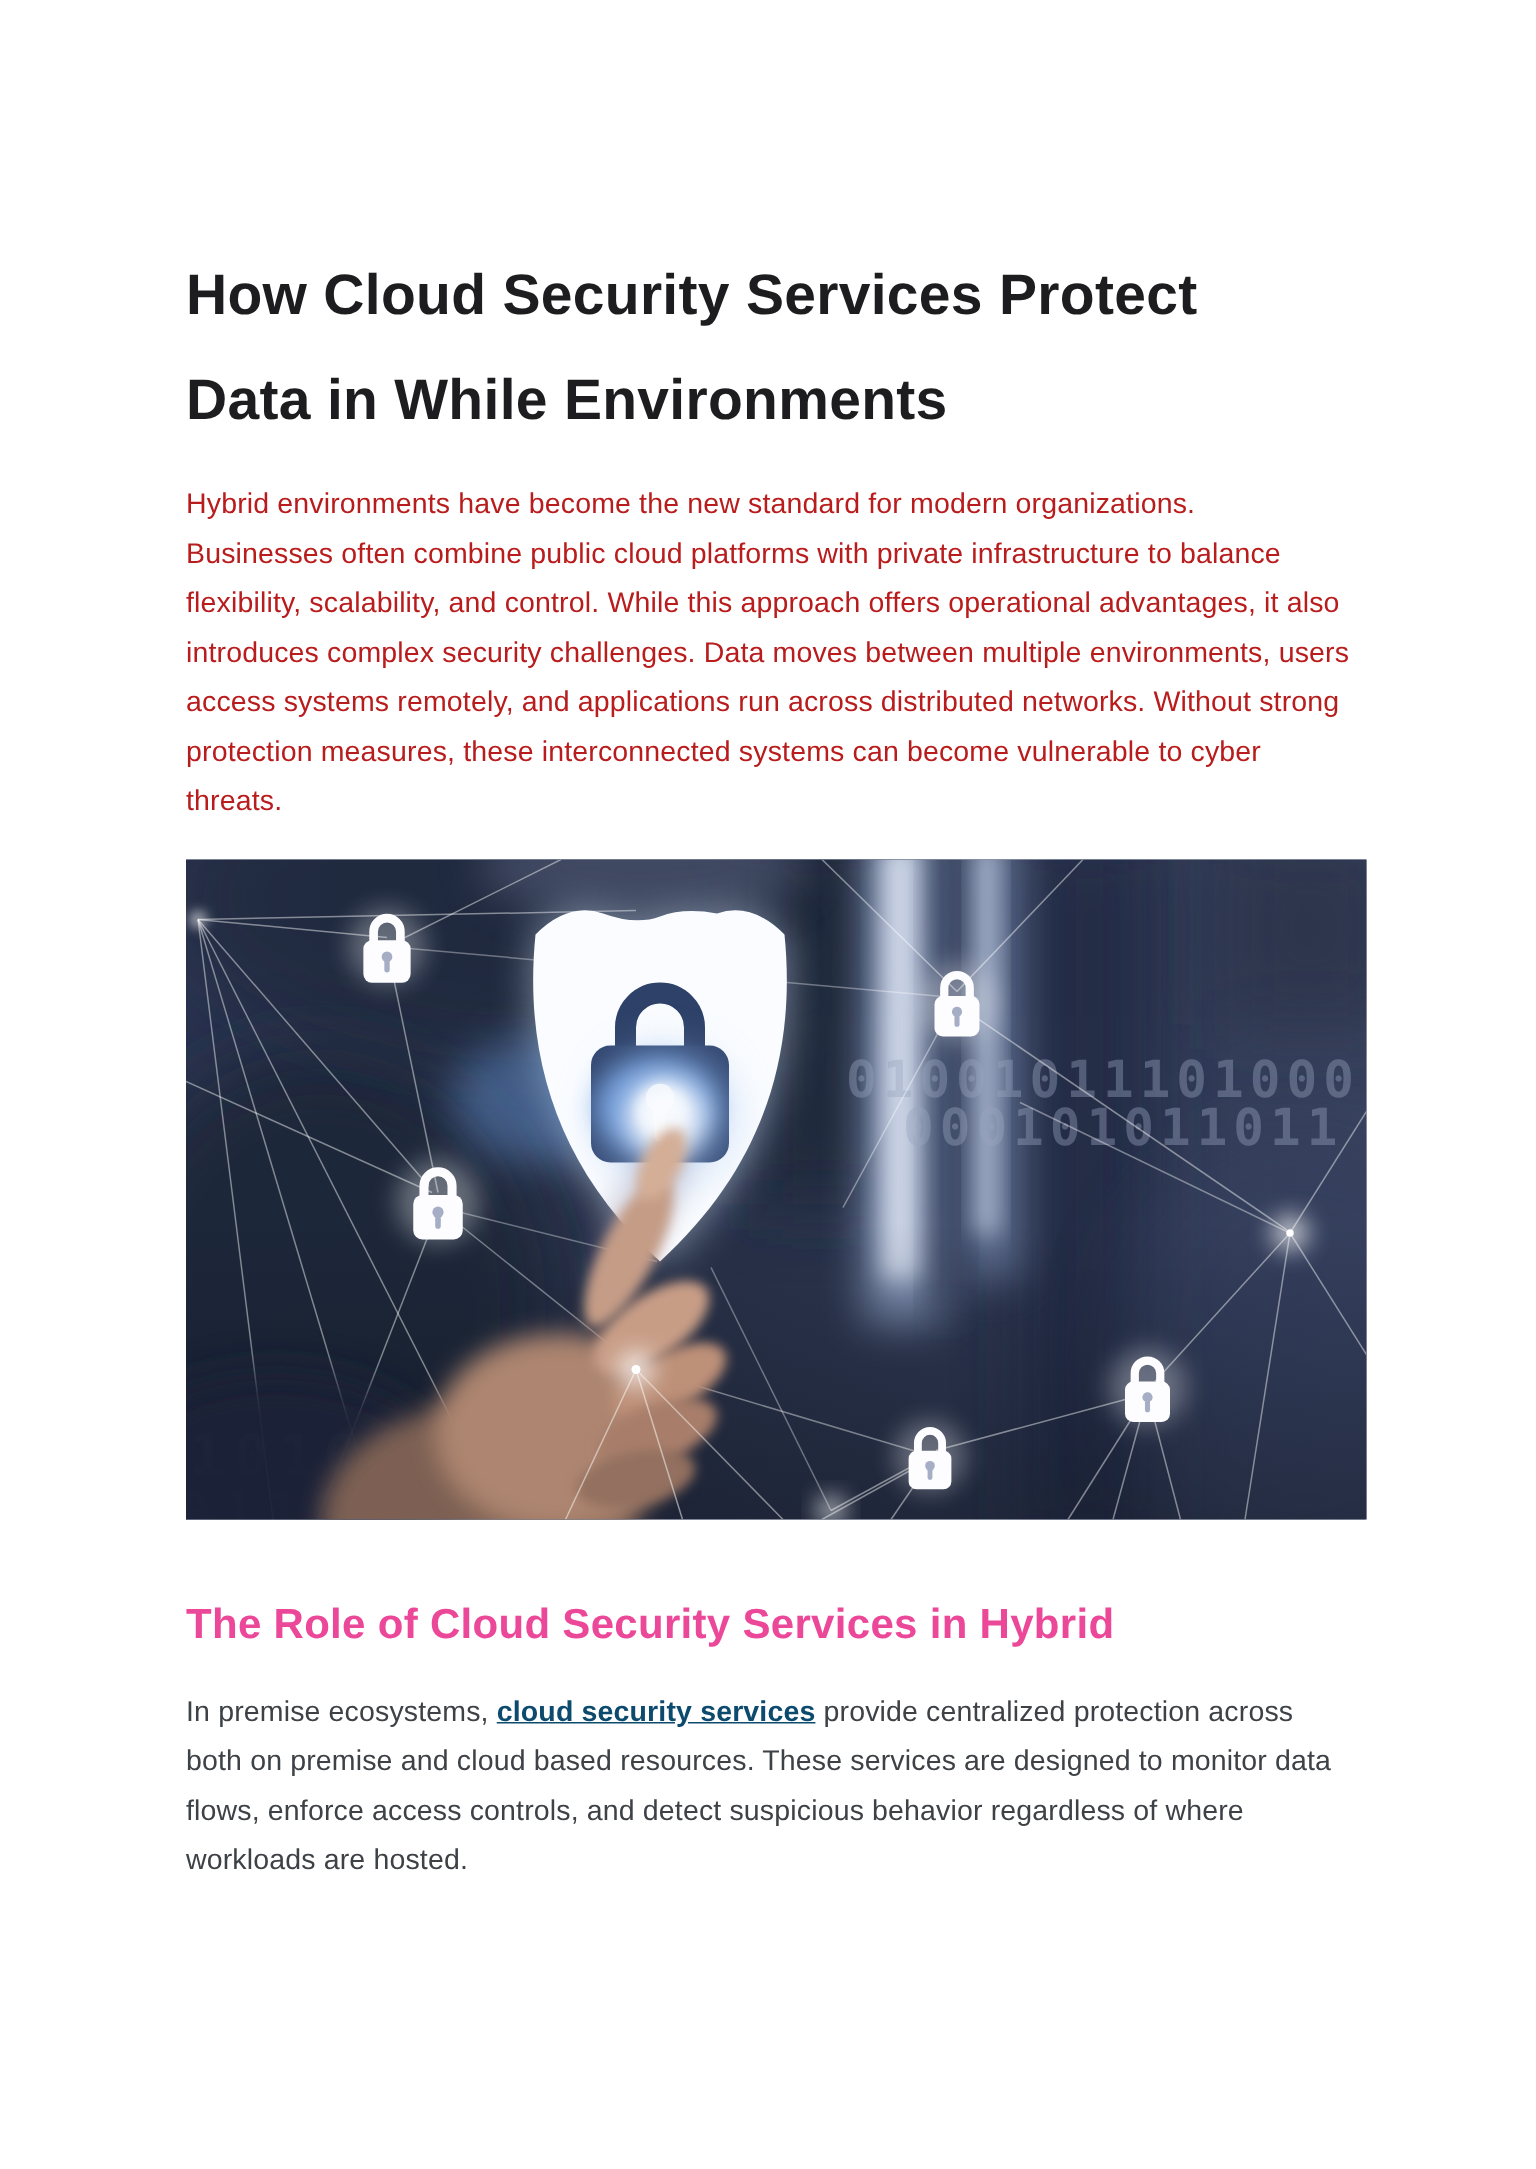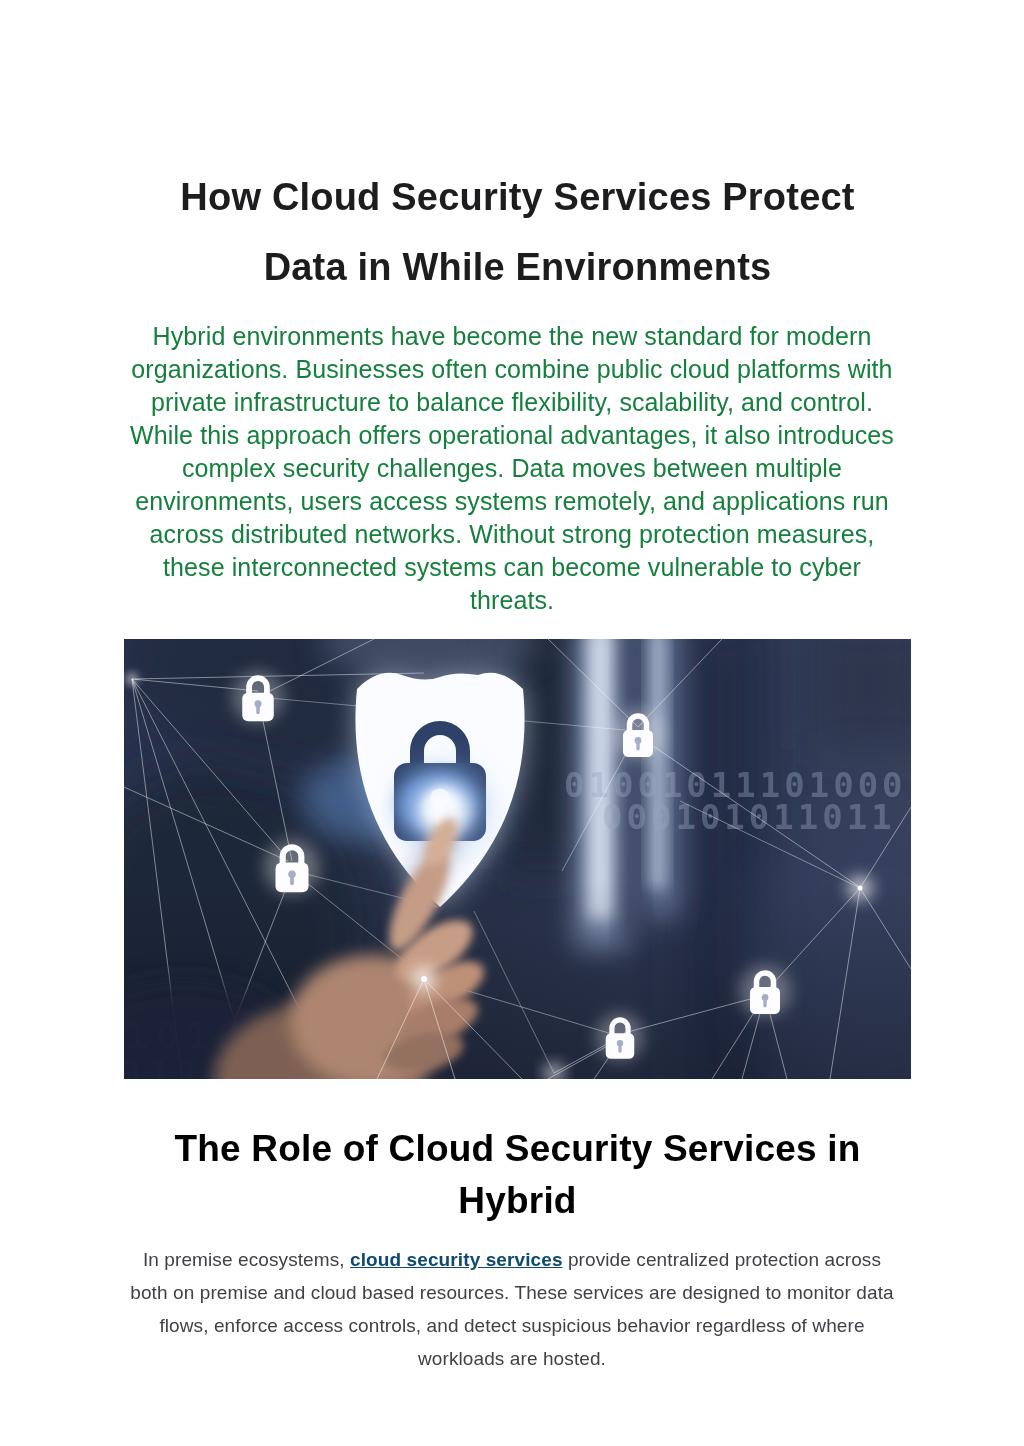--- a/index.html
+++ b/index.html
@@ -1,23 +1,23 @@
 <!DOCTYPE html>
 <html><head>
 <meta charset="utf-8">
 <style>
   html,body{margin:0;padding:0;background:#ffffff;}
   .page{position:relative;width:1024px;height:1446px;background:#ffffff;overflow:hidden;
         font-family:"Liberation Sans","DejaVu Sans",sans-serif;}
-  .content{position:absolute;left:124px;top:0;width:787px;text-align:center;}
+  .content{position:absolute;left:124px;top:0;width:787px;}
   .h1{margin:162px 0 0 0;font-size:38px;line-height:70px;font-weight:700;color:#1d1d1f;letter-spacing:.2px;}
   .h1 span{display:block;}
-  .intro{margin:18px 0 0 0;width:776px;font-size:25px;line-height:33px;color:#15803d;letter-spacing:.1px;}
+  .intro{margin:18px 0 0 0;width:776px;font-size:19px;line-height:33px;color:#b91c1c;letter-spacing:.1px;}
   .hero{margin-top:22px;width:787px;height:440px;overflow:hidden;background:#2b3450;}
-  .h2{margin:44px 0 0 0;font-size:37px;line-height:52px;font-weight:700;color:#000000;letter-spacing:.2px;}
+  .h2{margin:44px 0 0 0;font-size:28px;line-height:52px;font-weight:700;color:#ec4899;letter-spacing:.2px;}
   .h2 span{display:block;}
   .section-p{margin:16px 0 0 0;width:776px;font-size:19px;line-height:33px;color:#3e4247;letter-spacing:.1px;}
   .inline-link{color:#0c4a6e;font-weight:700;text-decoration:underline;cursor:pointer;}
   .bintext{font-family:"DejaVu Sans Mono",monospace;font-weight:bold;}
 </style>
 </head>
 <body>
 
 <div class="page">
   <div class="content">

